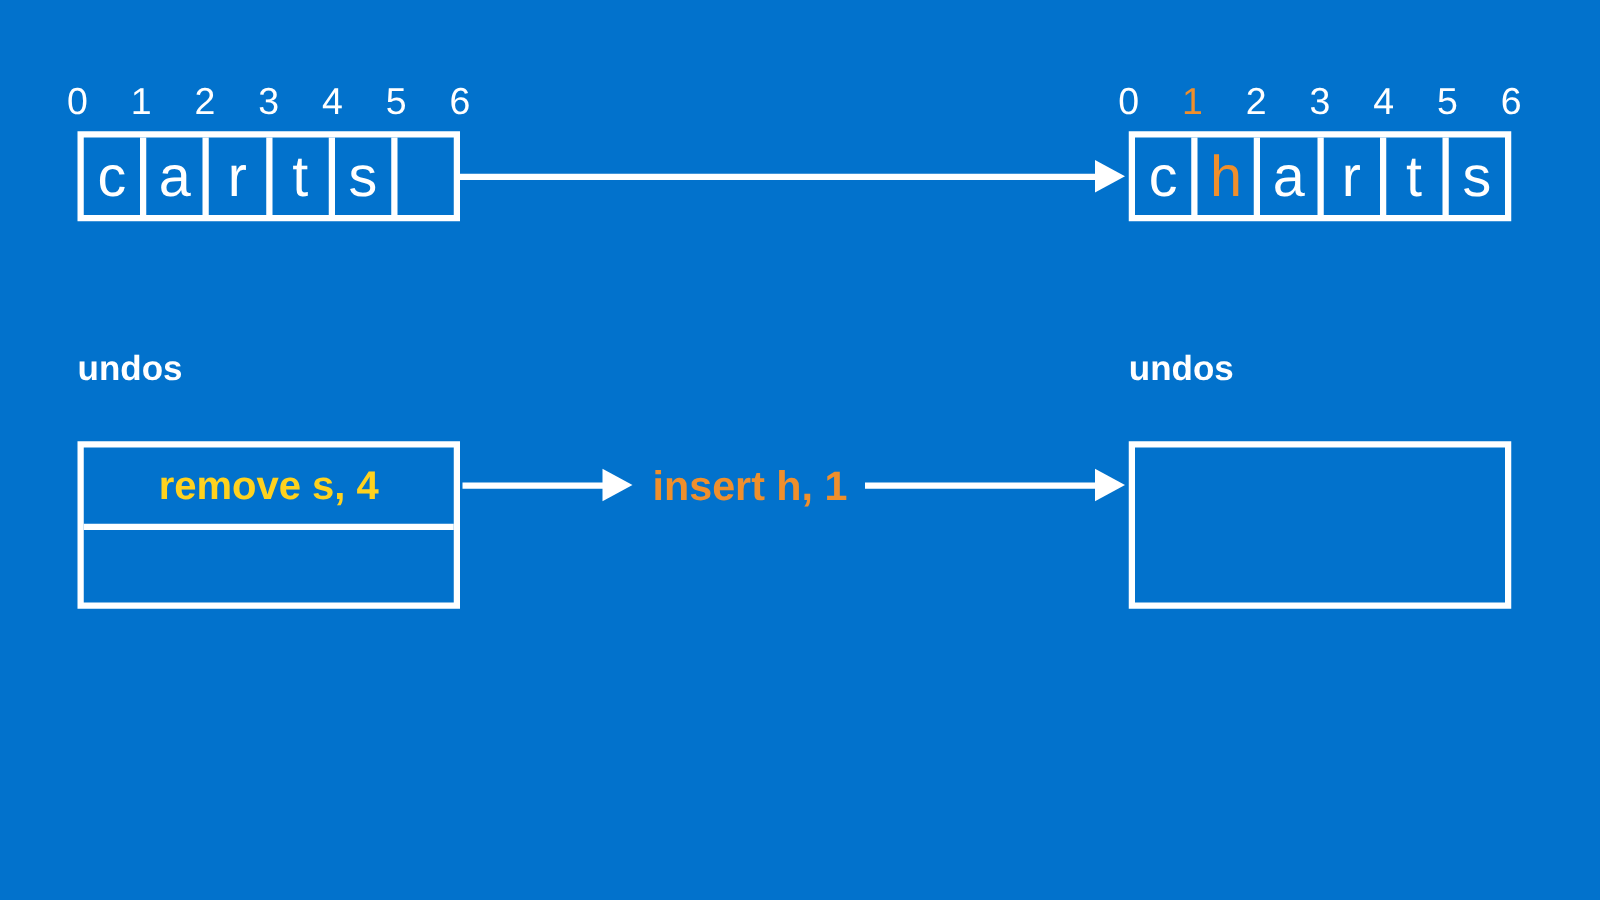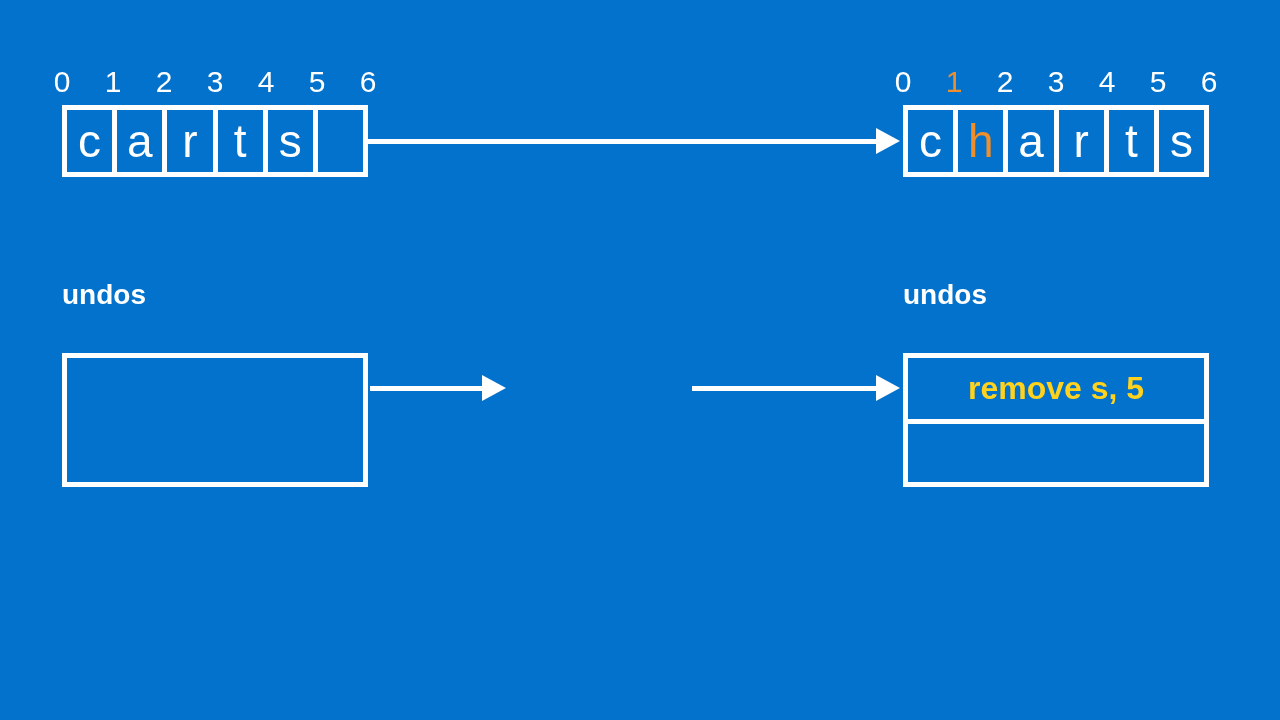--- a/index.html
+++ b/index.html
@@ -138,26 +138,27 @@
     <div class="cell">a</div>
     <div class="cell">r</div>
     <div class="cell">t</div>
     <div class="cell">s</div>
   </div>
 
   <div class="stack-title" style="left:62px; top:280px;">undos</div>
   <div class="stack-title" style="left:903px; top:280px;">undos</div>
 
   <div class="stack" style="left:62px; top:353px;">
+    <div class="stack-row-top">remove s, 4</div>
     <div class="stack-row-bottom"></div>
   </div>
 
   <div class="hline" style="left:370px; top:386px; width:114px;"></div>
   <div class="arrowhead" style="left:482px; top:375px;"></div>
+  <div class="op-label" style="left:480px; top:371px;">insert h, 1</div>
   <div class="hline" style="left:692px; top:386px; width:186px;"></div>
   <div class="arrowhead" style="left:876px; top:375px;"></div>
 
   <div class="stack" style="left:903px; top:353px;">
-    <div class="stack-row-top">remove s, 5</div>
     <div class="stack-row-bottom"></div>
   </div>
 
 </div>
 
 </body></html>

